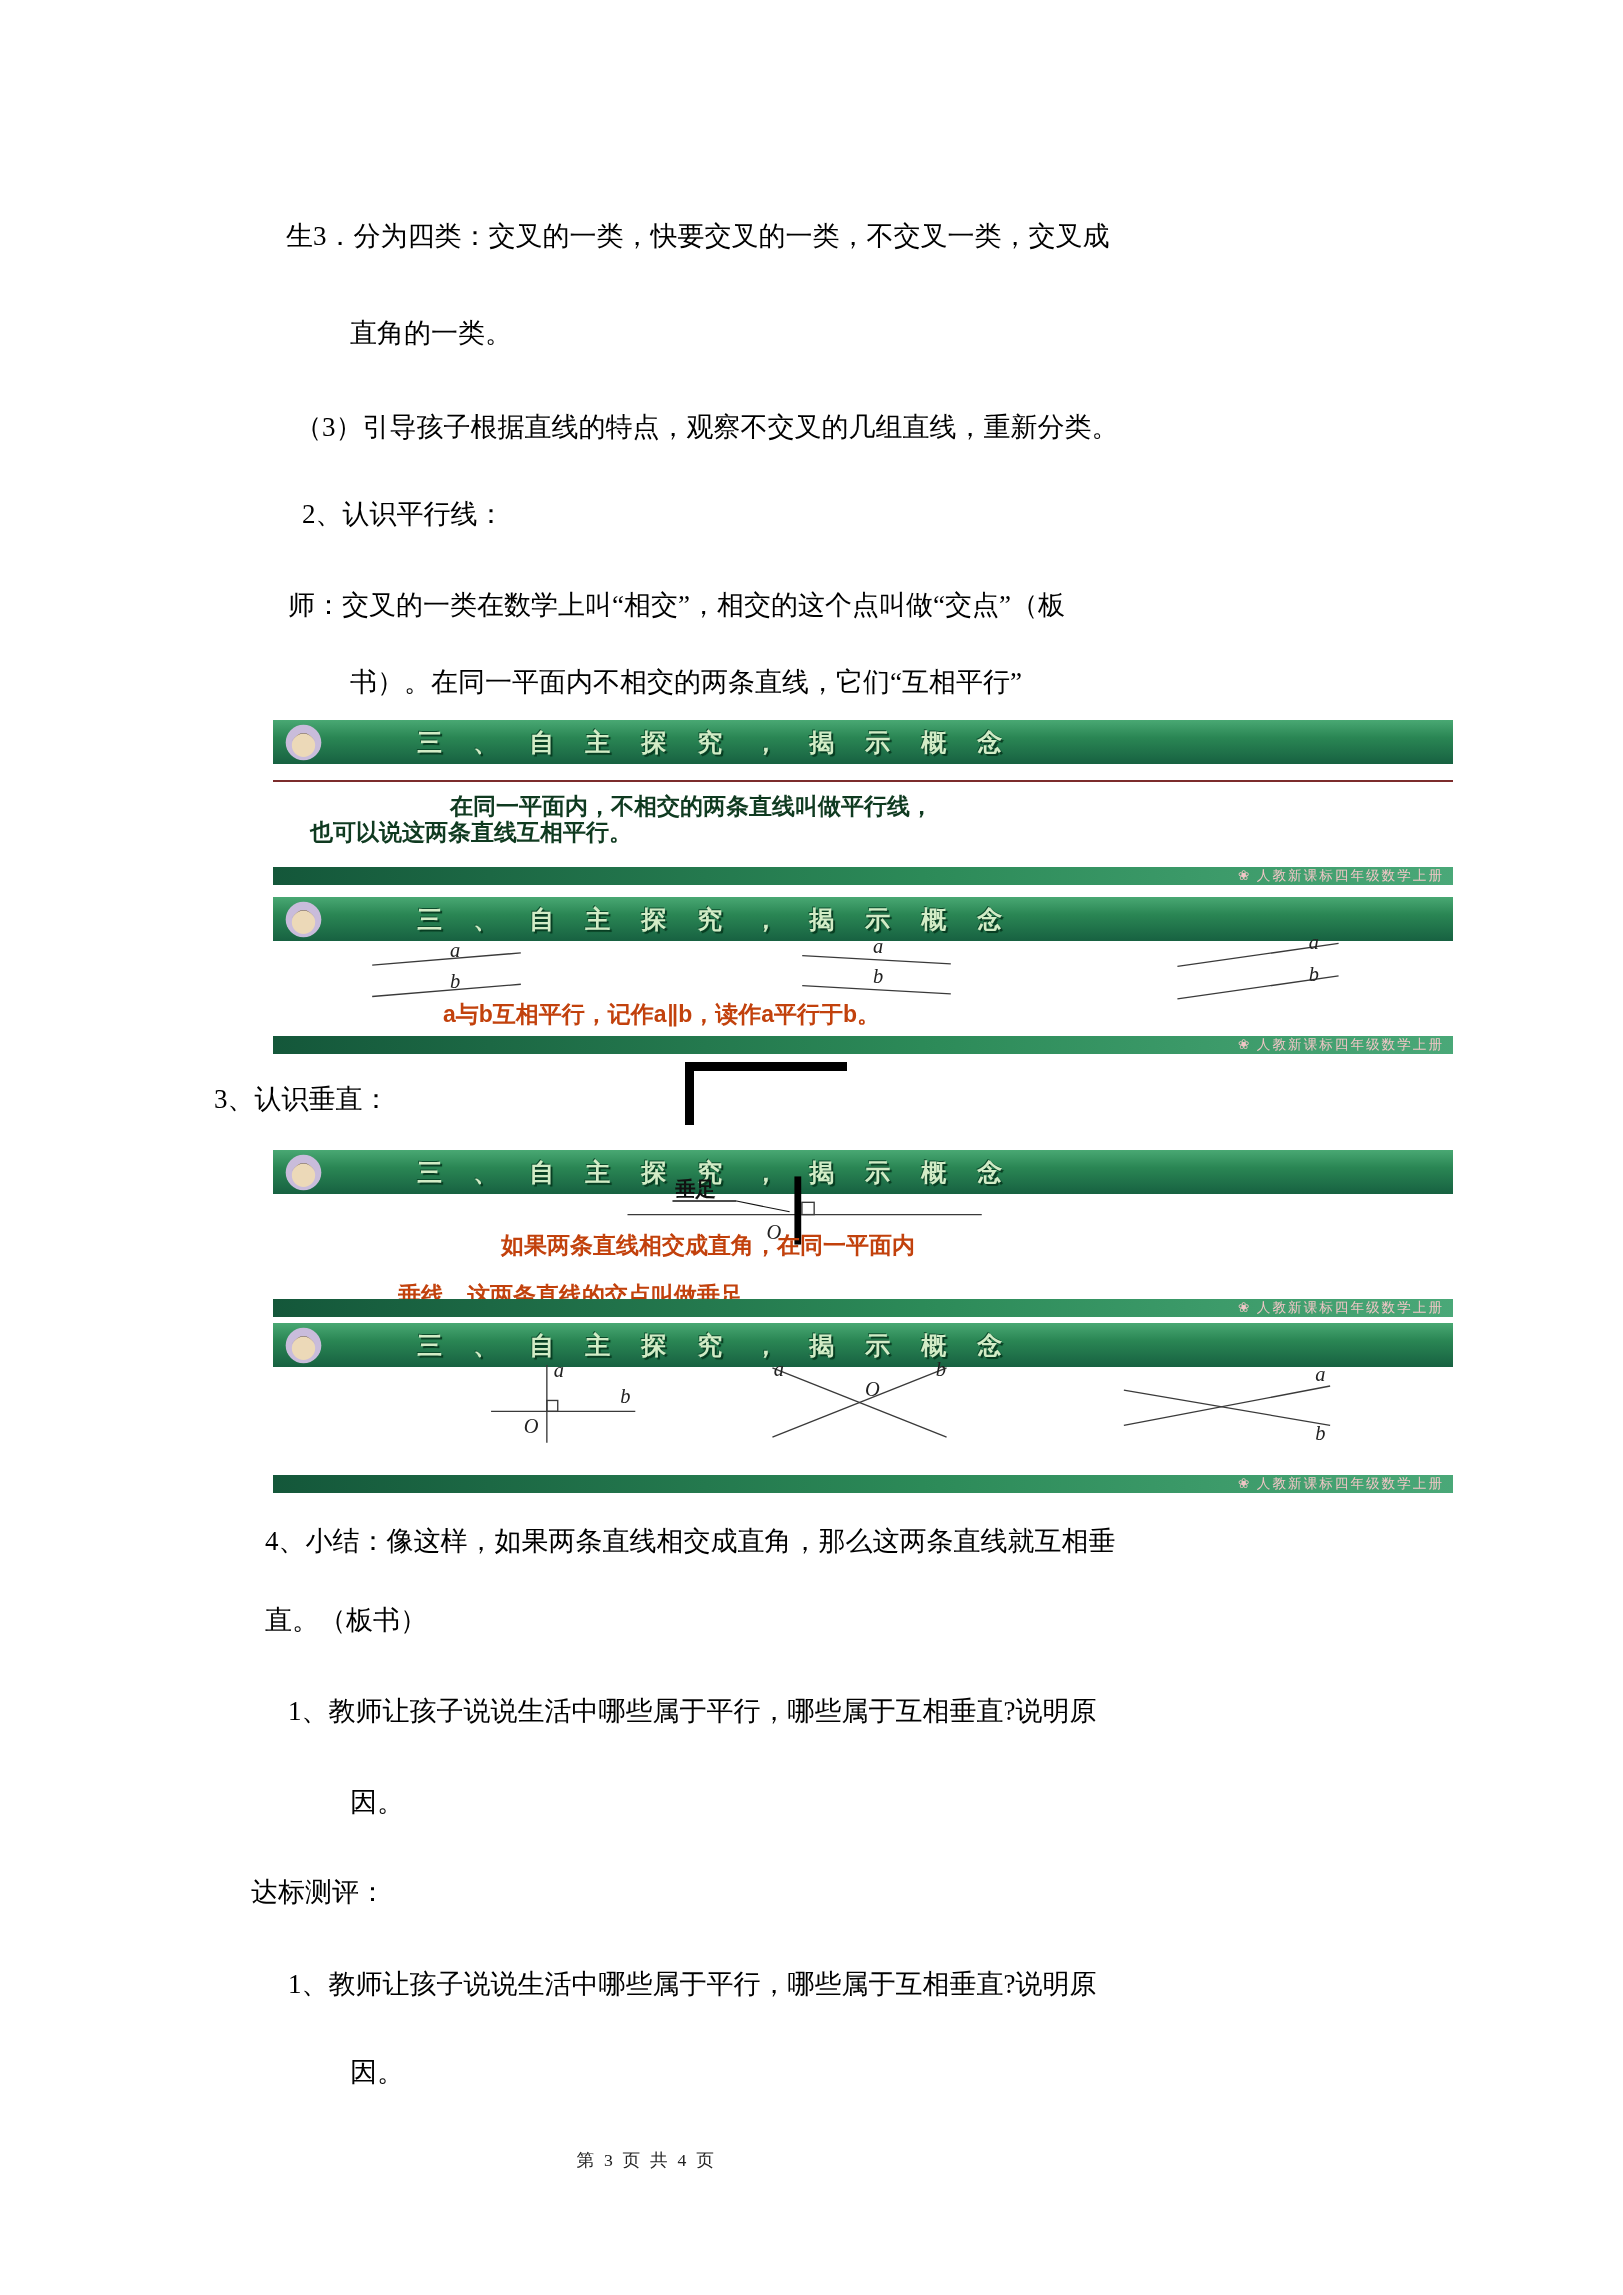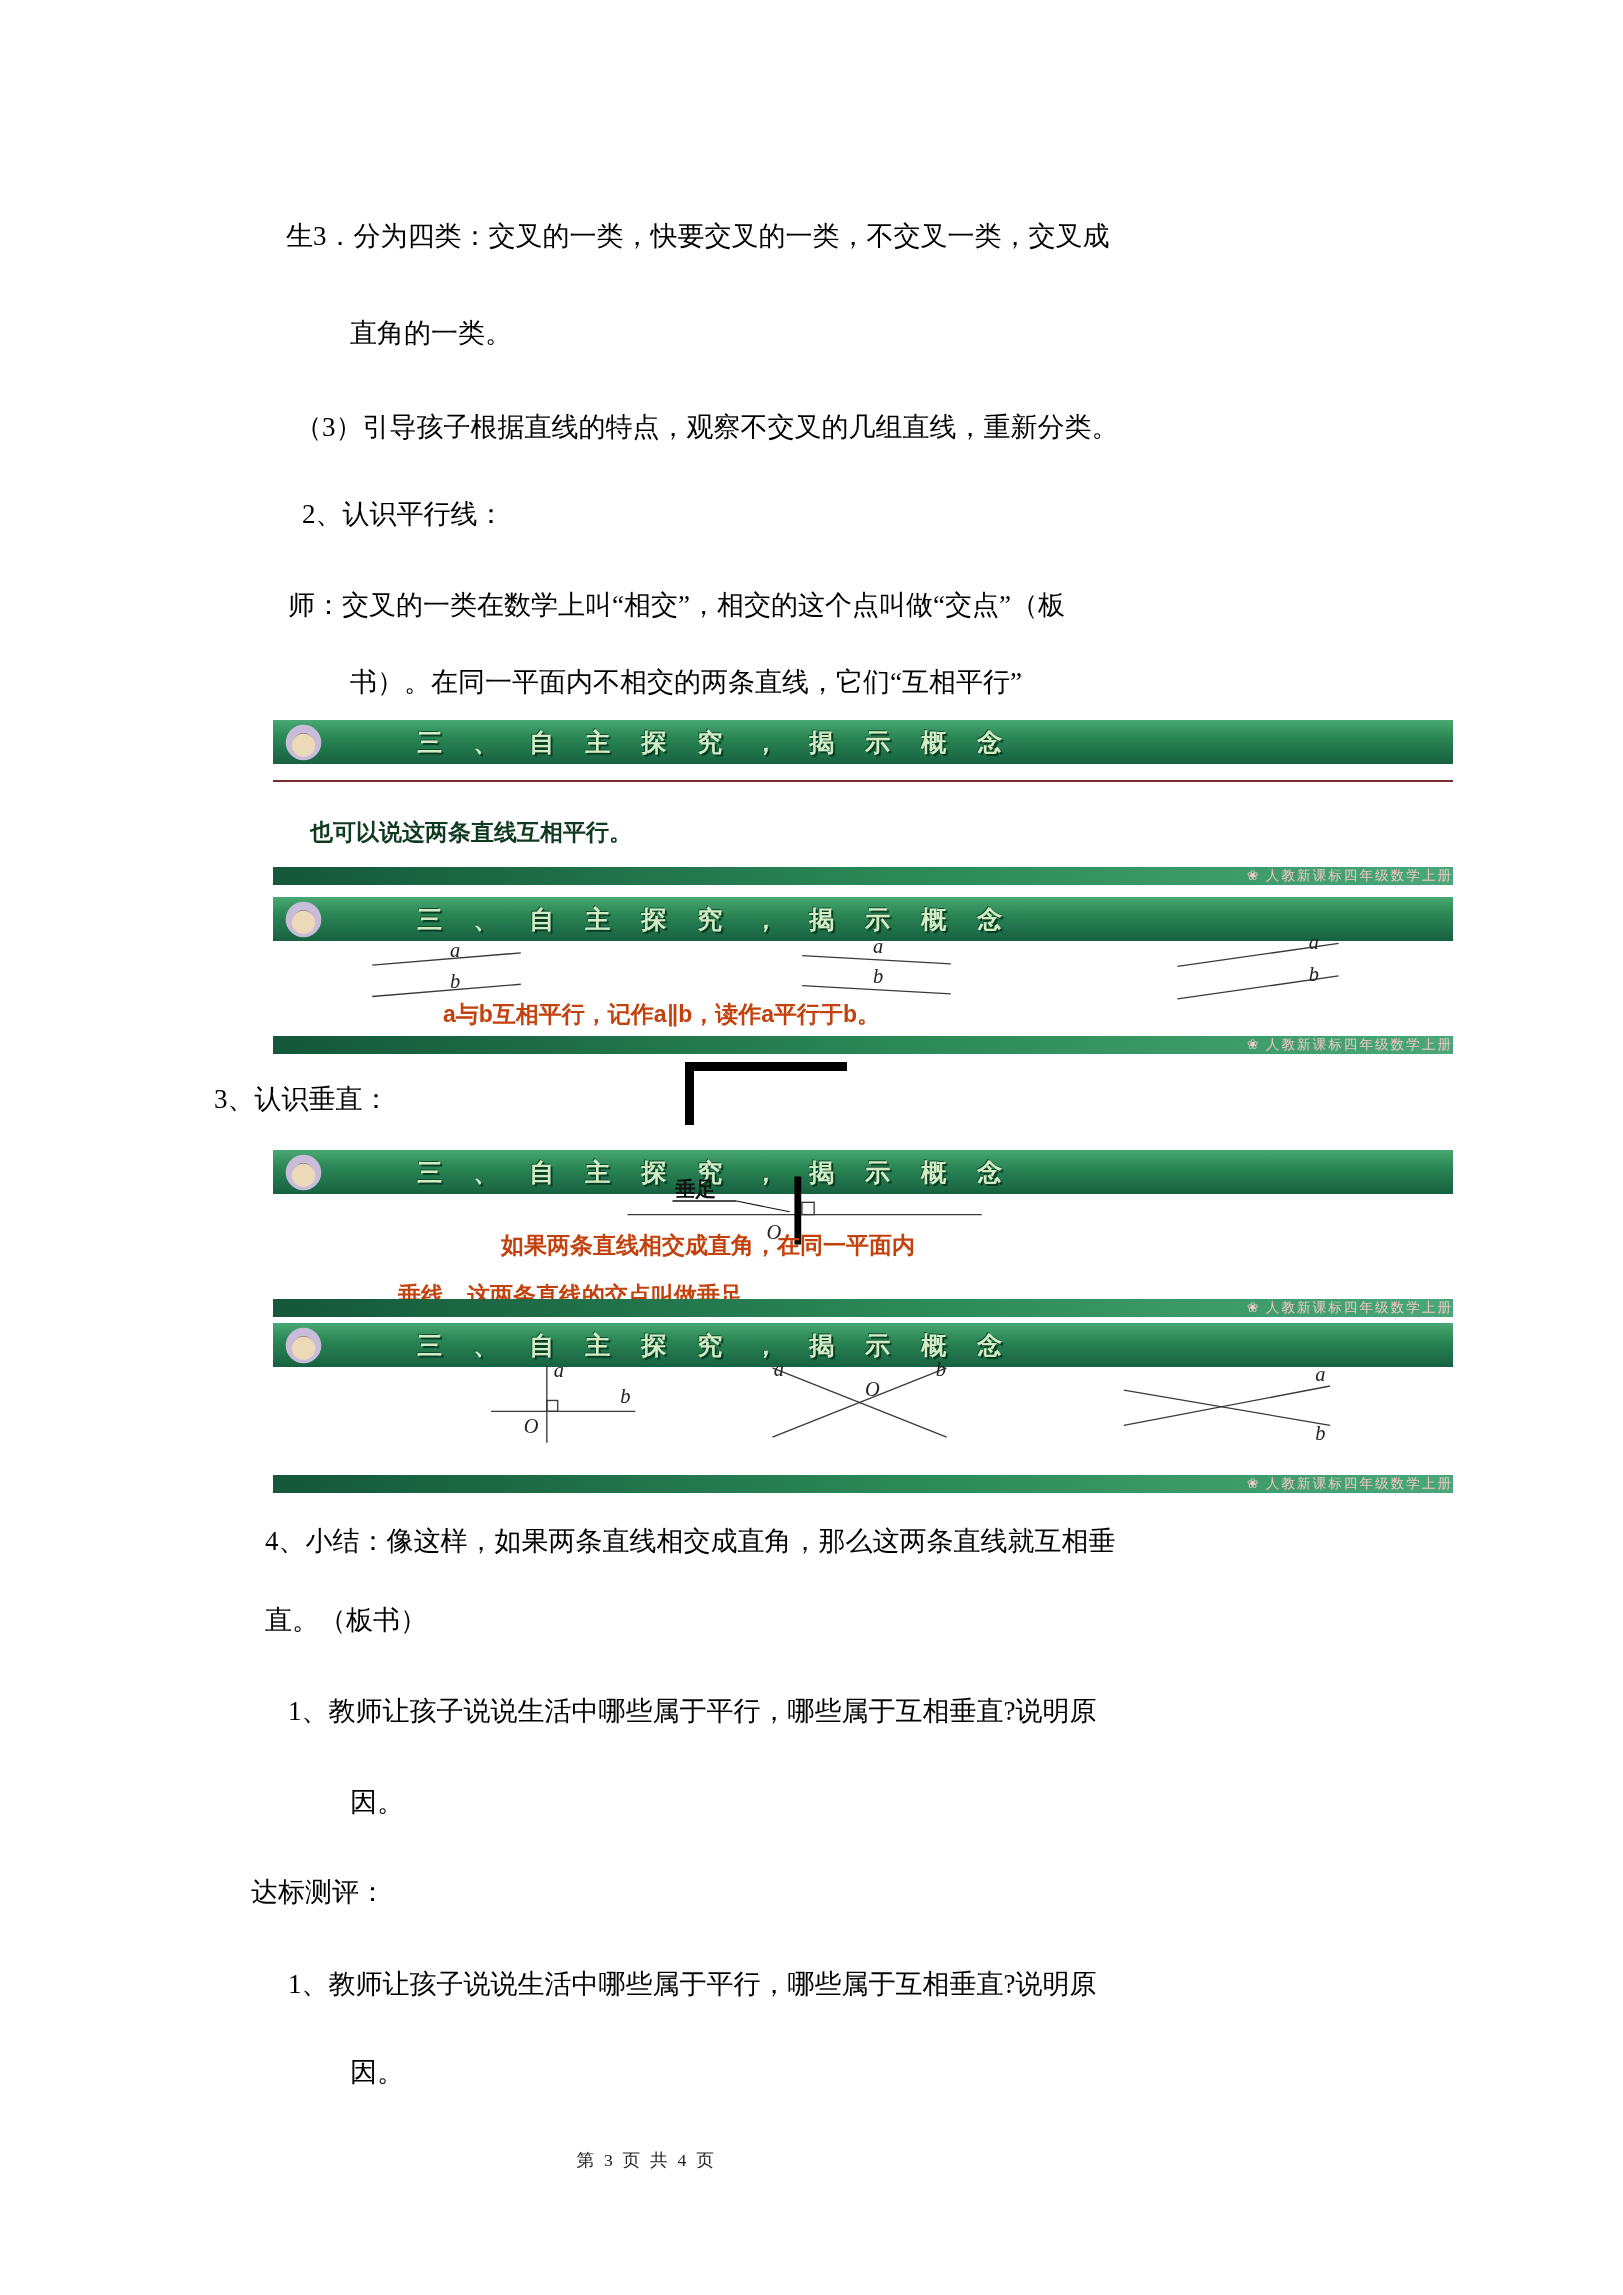--- a/index.html
+++ b/index.html
@@ -35,21 +35,21 @@
     position:absolute; font-size:23px; font-weight:bold; white-space:nowrap;
     font-family:"Liberation Sans","DejaVu Sans",sans-serif; color:#c2410c;
   }
   .stext.dark { color:#0f3a20; }
   .strip {
     position:absolute; left:0; right:0; bottom:0; height:17.7px;
     background:linear-gradient(90deg,#14573a 0%,#2c8a58 55%,#4aa878 100%);
     display:flex; align-items:center; justify-content:flex-end;
   }
   .strip .logo {
-    font-size:13.6px; color:#f0c6c6; letter-spacing:2px; padding-right:0;
+    font-size:13.6px; color:#f0c6c6; letter-spacing:2px; padding-right:9px;
     font-family:"Liberation Sans","DejaVu Sans",sans-serif;
   }
   .diag { position:absolute; }
   .svglabel { font-style:italic; font-size:30px; fill:#222;
               font-family:"Liberation Serif","DejaVu Serif",serif; }
   .svgcjk { font-size:30px; fill:#111; font-weight:bold;
             font-family:"Liberation Sans","DejaVu Sans",sans-serif; }
   
   .angle-fig { position:absolute; left:685px; top:1062px; width:164px; height:65px; }
   .angle-fig .hbar { position:absolute; top:0; left:0; width:162px; height:8.9px; background:#000; }
@@ -68,20 +68,21 @@
 <div class="slide" style="top:720px;height:165px">
   <div class="slide-header">
     <svg class="avatar" viewBox="0 0 54 54">
       <circle cx="27" cy="27" r="26" fill="#c9bcdb"></circle>
       <circle cx="27" cy="31" r="17" fill="#ecd9b8"></circle>
       <path d="M9 26 Q27 2 45 26 Q36 13 27 13 Q18 13 9 26 Z" fill="#6a5a3f"></path>
     </svg>
     <span class="slide-title">三、自主探究，揭示概念</span>
   </div>
   <div class="red-rule" style="top:60px"></div>
+  <div class="stext dark" style="top:71px;left:177px">在同一平面内，不相交的两条直线叫做平行线，</div>
   <div class="stext dark" style="top:97px;left:37px">也可以说这两条直线互相平行。</div>
   <div class="strip">
     <span class="logo">❀ 人教新课标四年级数学上册</span>
   </div>
 </div>
 
 <div class="slide" style="top:897px;height:157px">
   <div class="slide-header">
     <svg class="avatar" viewBox="0 0 54 54">
       <circle cx="27" cy="27" r="26" fill="#c9bcdb"></circle>

